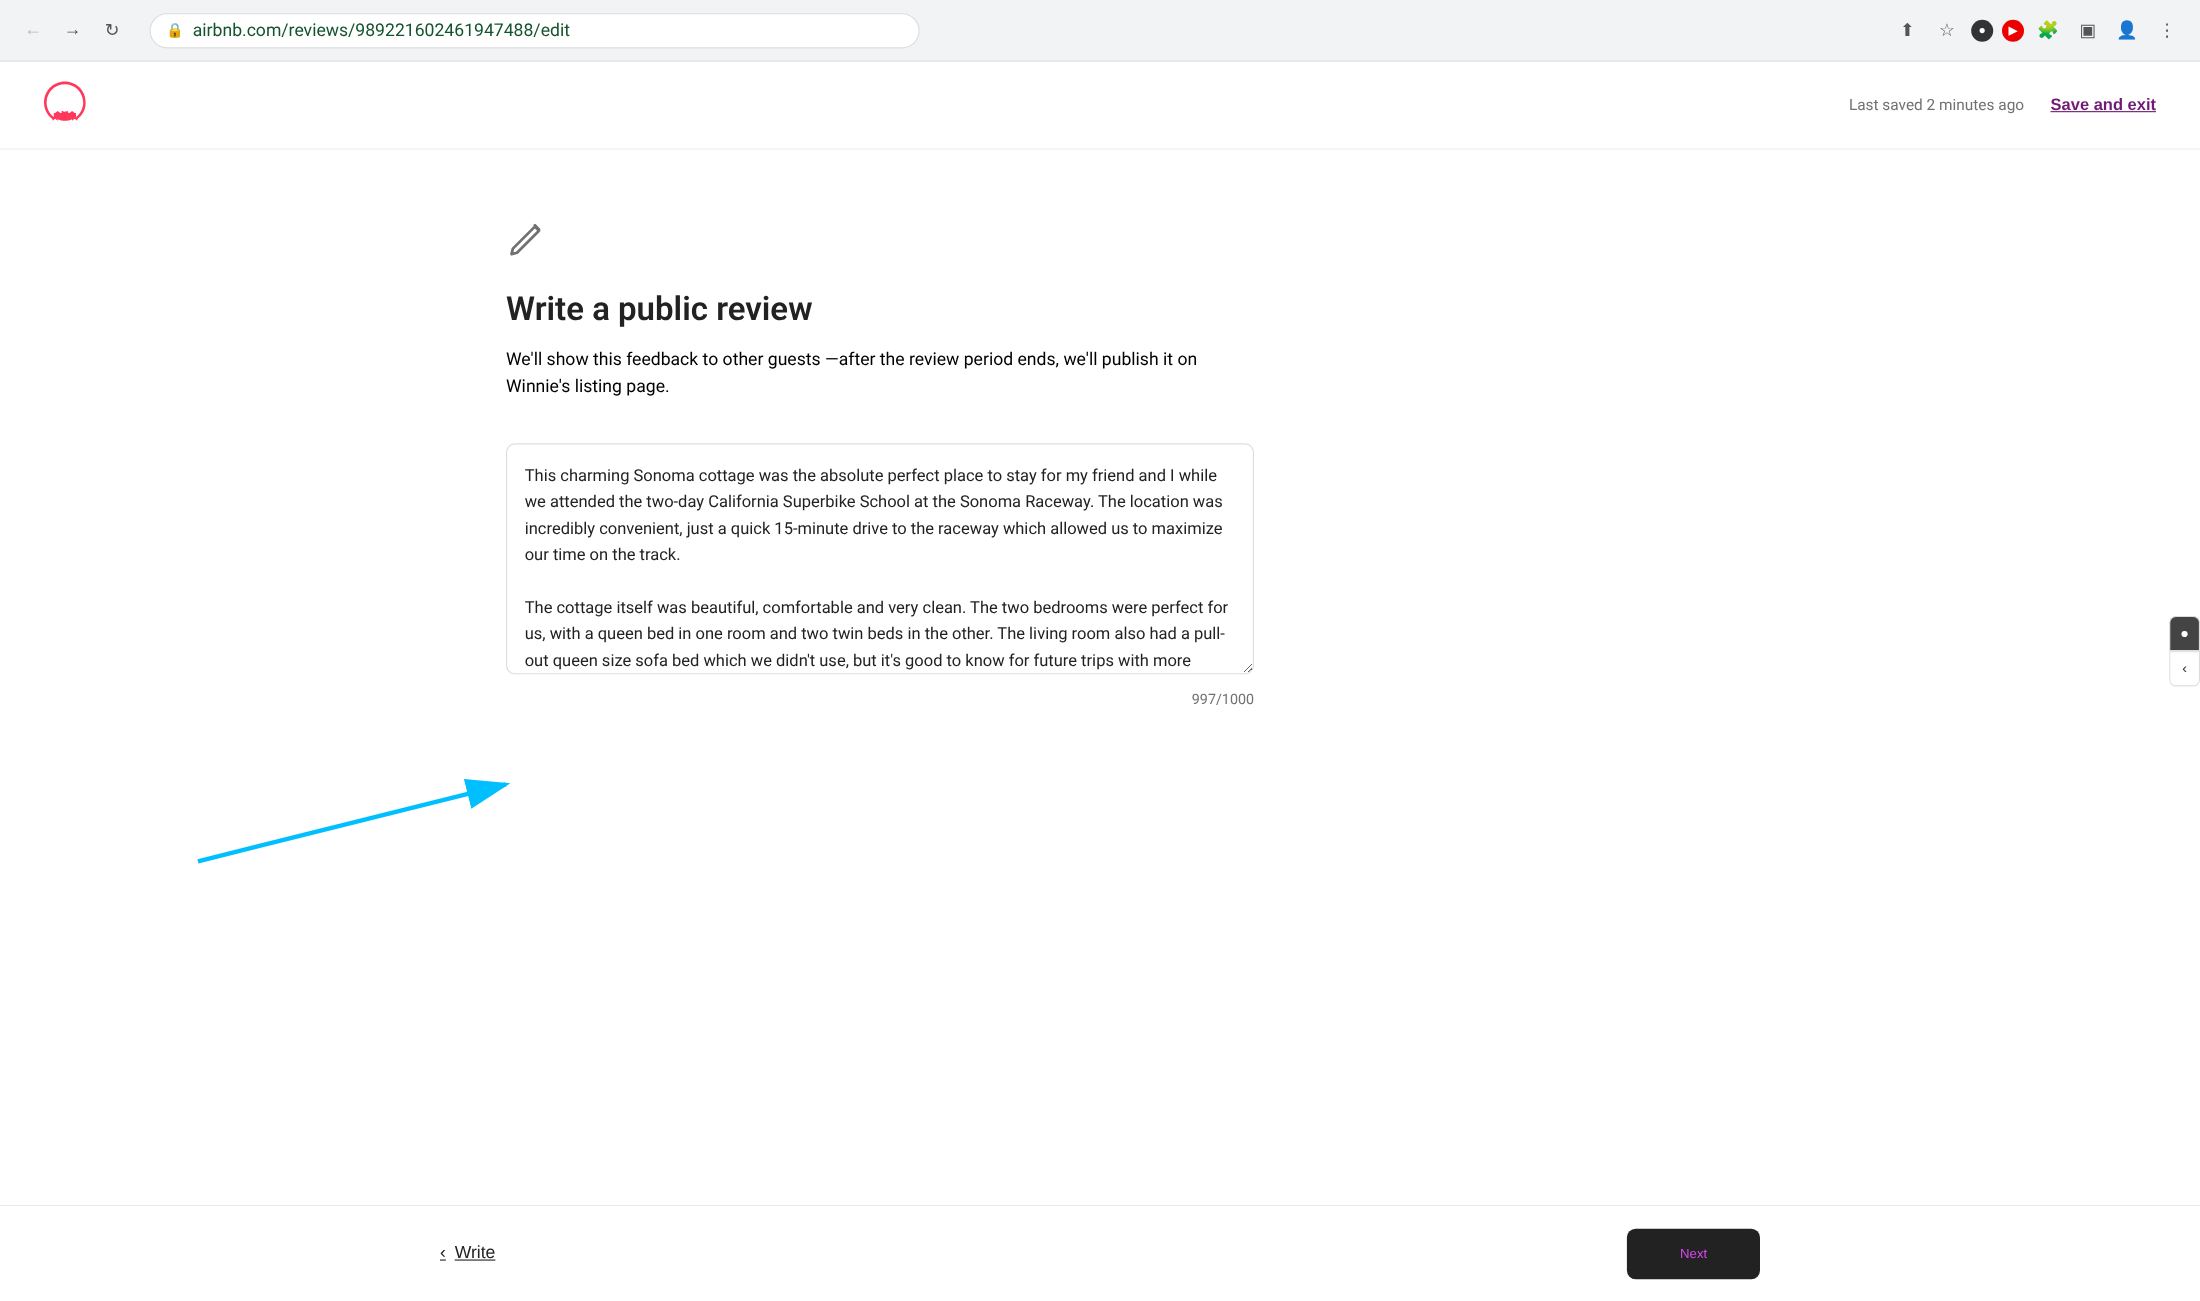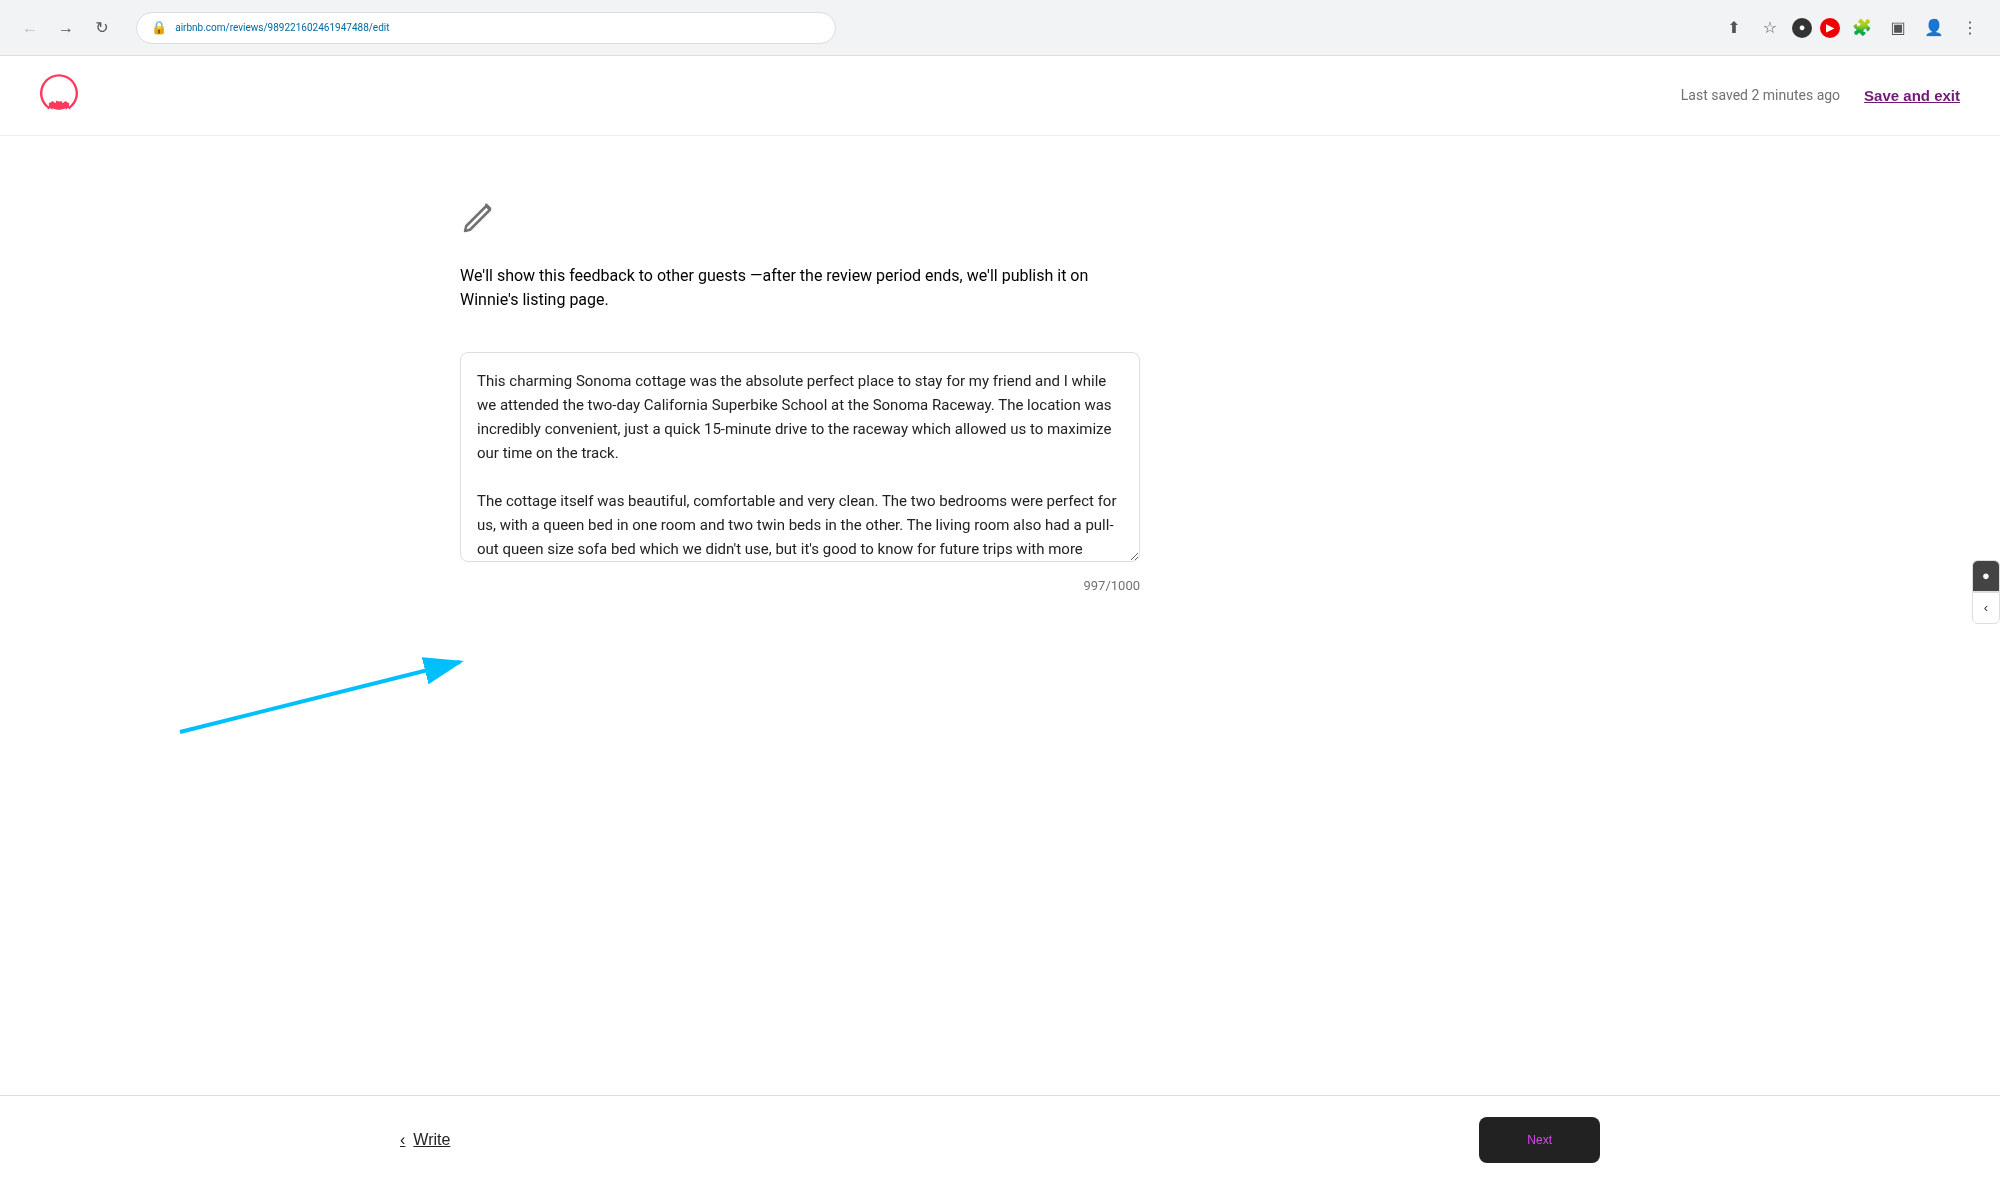--- a/index.html
+++ b/index.html
@@ -68,22 +68,22 @@
       gap: 8px;
       margin: 0 8px;
     }
 
     .lock-icon {
       color: #555;
       font-size: 13px;
     }
 
     .address-text {
-      font-size: 10px;
-      color: #0369a1;
+      font-size: 16px;
+      color: #14532d;
     }
 
     .browser-actions {
       display: flex;
       gap: 8px;
       align-items: center;
       margin-left: auto;
     }
 
     .browser-action-btn {
@@ -133,21 +133,21 @@
       justify-content: space-between;
     }
 
     .airbnb-logo {
       color: #FF385C;
       font-size: 32px;
     }
 
     .header-right {
       display: flex;
-      align-items: flex-start;
+      align-items: center;
       gap: 24px;
     }
 
     .last-saved-text {
       font-size: 14px;
       color: #717171;
     }
 
     .save-exit-btn {
       font-size: 15px;
@@ -339,20 +339,21 @@
 
 <div class="main-content">
 
   <div class="pencil-icon">
     <svg viewBox="0 0 32 32" width="40" height="40" fill="none" stroke="#717171" stroke-width="2" stroke-linecap="round" stroke-linejoin="round">
       <path d="M4 28l4-1 16-16-3-3L5 24 4 28z"></path>
       <path d="M21 7l3 3"></path>
     </svg>
   </div>
 
+  <h1 class="page-title">Write a public review</h1>
 
   <p class="page-subtitle">We'll show this feedback to other guests —after the review period ends, we'll publish it on Winnie's listing page.</p>
 
   <div class="review-textarea-container">
 
     
     <div class="cyan-arrow">
       <svg width="340" height="120" viewBox="0 0 340 120">
         <defs>
           <marker id="arrowhead" markerWidth="10" markerHeight="7" refX="9" refY="3.5" orient="auto">

